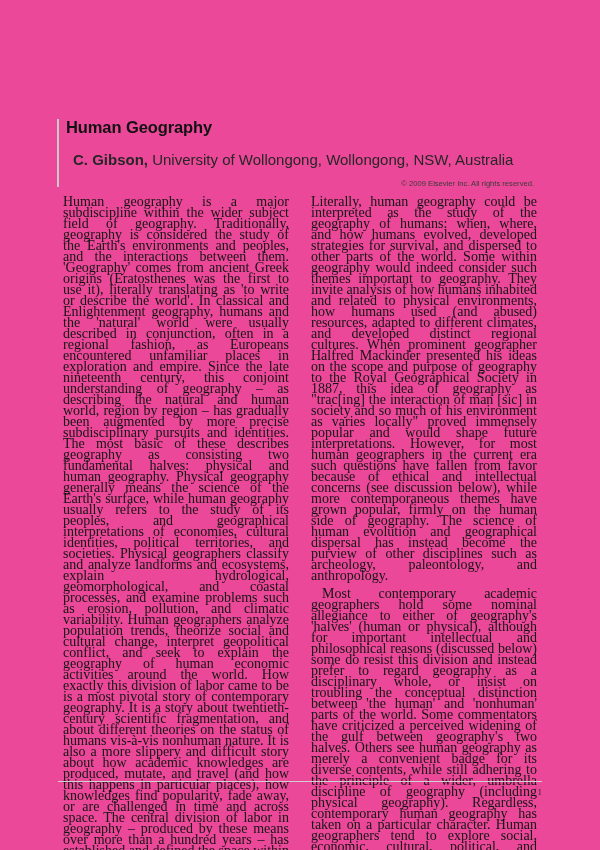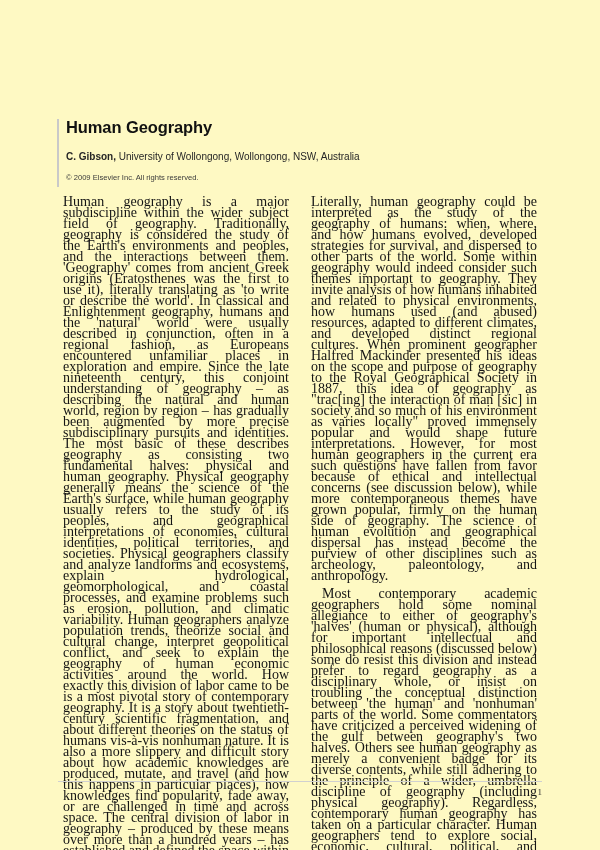--- a/index.html
+++ b/index.html
@@ -14,21 +14,21 @@
     font-family: "Liberation Serif", serif;
     color: #1a1a1a;
     overflow: hidden;
   }
 
   #page {
     position: absolute;
     left: 0; top: 0;
     width: 600px;
     height: 850px;
-    background: #fef9c3;
+    background: #ec4899;
   }
 
   
   #header-block {
     position: absolute;
     left: 66px;
     top: 118px;
     width: 468px;
   }
 
@@ -47,35 +47,37 @@
     font-size: 16.5px;
     letter-spacing: -0.1px;
     color: #111111;
     margin: 0;
     padding: 0;
     line-height: 1.2;
   }
 
   #byline {
     font-family: "Liberation Sans", sans-serif;
-    font-size: 10px;
+    font-size: 15px;
     color: #262626;
     margin-top: 12px;
     line-height: 1.3;
+    margin-left: 7px;
   }
   #byline .author {
     font-weight: bold;
   }
 
   #copyright {
     font-family: "Liberation Sans", sans-serif;
     font-size: 7.6px;
     color: #3a3a3a;
     margin-top: 10px;
     line-height: 1.3;
+    text-align: right;
   }
 
   
   #body-columns {
     position: absolute;
     left: 63px;
     top: 196px;
     width: 474px;
     display: flex;
     flex-direction: row;

